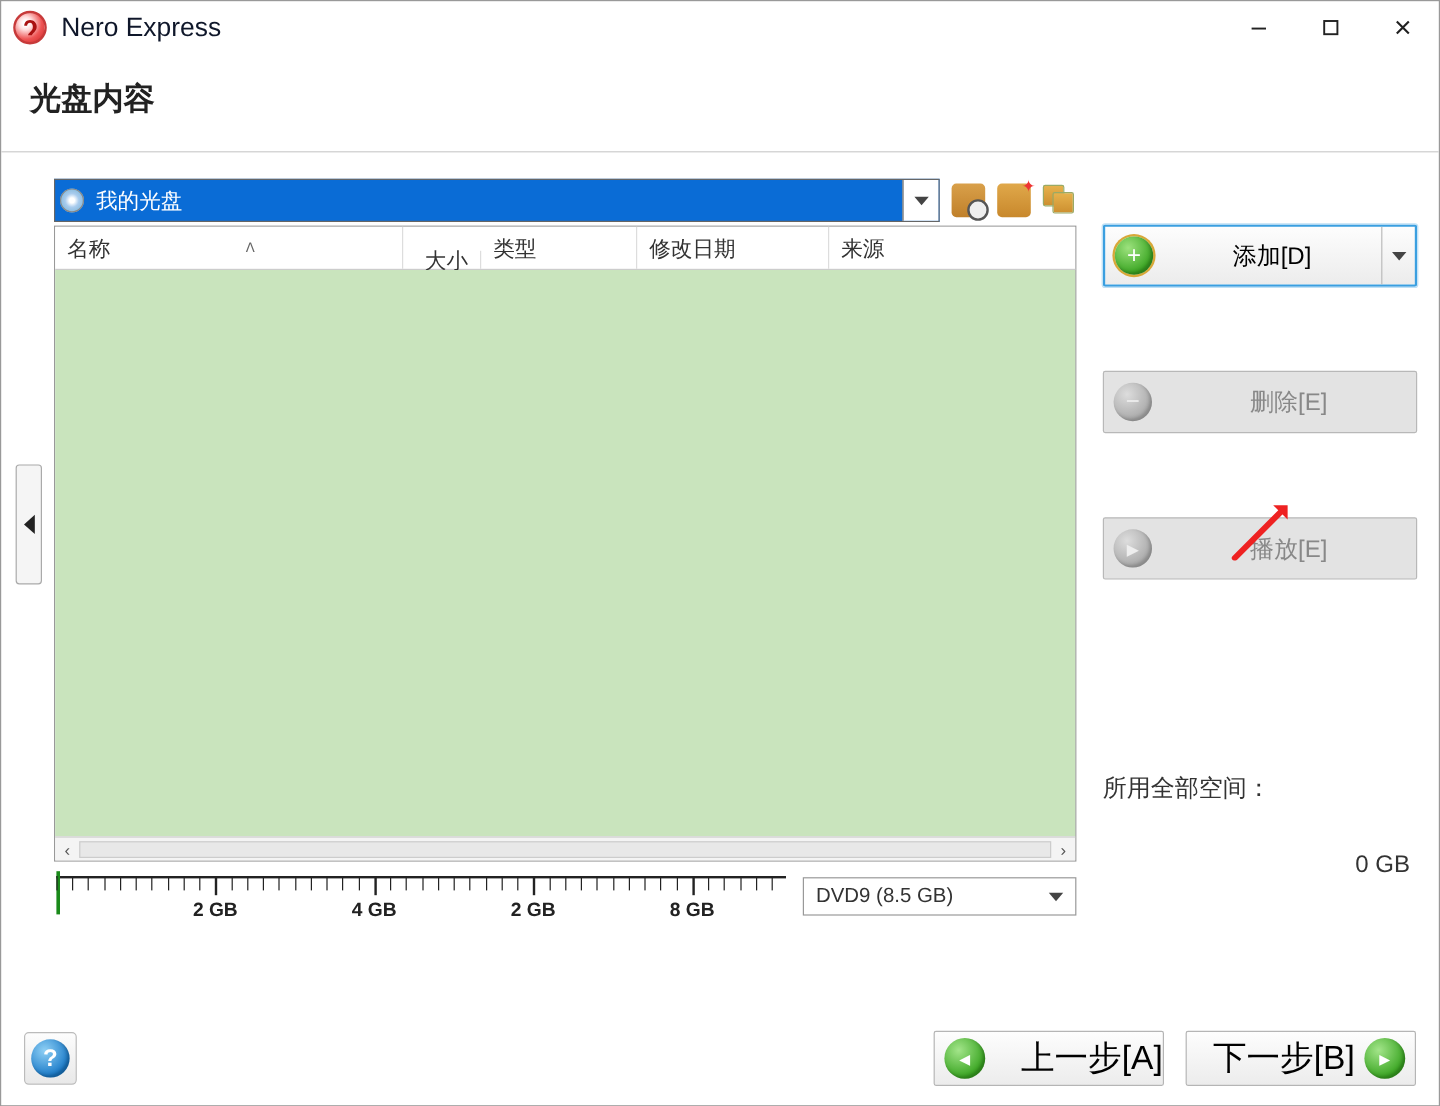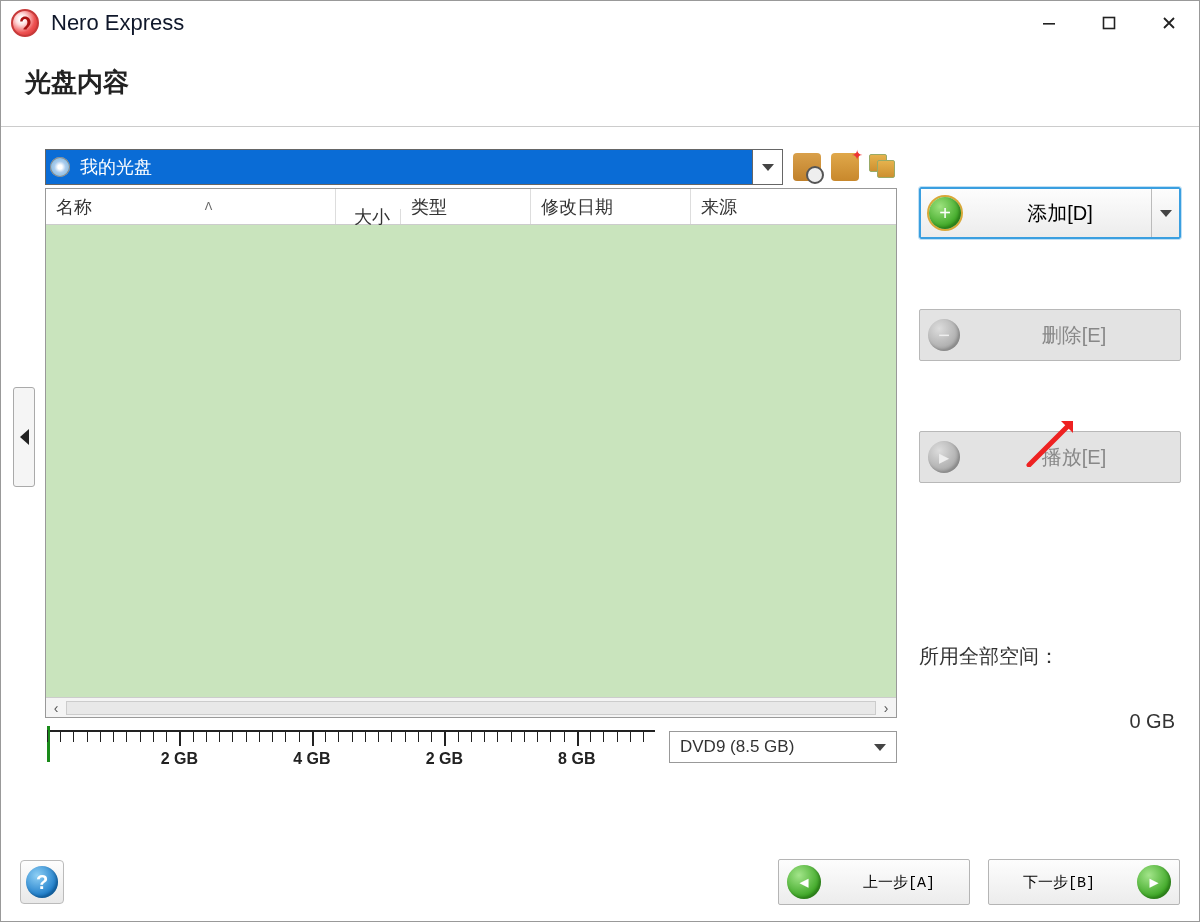--- a/index.html
+++ b/index.html
@@ -81,21 +81,21 @@
     .grey-circle { background:radial-gradient(circle at 35% 30%,#ddd,#aaa 70%); box-shadow:inset -2px -2px 3px rgba(0,0,0,.2); color:#eee; }
     .arrow-annotation { position:absolute; left:1020px; top:290px; width:60px; height:50px; pointer-events:none; }
     .space-label { font-size:20px; color:#333; margin-top:160px; }
     .space-value { font-size:20px; color:#333; text-align:right; margin-top:40px; padding-right:6px; }
 
     
     .footer { position:absolute; bottom:12px; left:20px; right:20px; height:56px; display:flex; align-items:center; }
     .help-btn { width:44px; height:44px; border:1px solid #bbb; border-radius:4px; background:linear-gradient(#fdfdfd,#e8e8e8); display:flex; align-items:center; justify-content:center; }
     .help-circle { width:32px; height:32px; border-radius:50%; background:radial-gradient(circle at 35% 30%,#8fd0f5,#1a7ac8 70%); color:#fff; font-size:20px; font-weight:bold; display:flex; align-items:center; justify-content:center; box-shadow:inset -2px -2px 3px rgba(0,0,0,.25); }
     .nav-btn { width:192px; height:46px; border:1px solid #b5b5b5; background:linear-gradient(#fdfdfd,#ececec); display:flex; align-items:center; border-radius:2px; margin-left:18px; }
-    .nav-btn .nav-label { flex:1; text-align:center; font-size:15px;font-family:Liberation Mono, monospace; }
+    .nav-btn .nav-label { flex:1; text-align:right; font-size:28px; }
     .nav-circle { width:34px; height:34px; border-radius:50%; background:radial-gradient(circle at 35% 30%,#a3e58a,#3aa522 70%); display:flex; align-items:center; justify-content:center; color:#fff; font-size:18px; margin:0 8px; box-shadow:inset -2px -2px 3px rgba(0,0,0,.25); }
     .footer-spacer { flex:1; }
 
     .chevron { width:0; height:0; border-left:6px solid transparent; border-right:6px solid transparent; border-top:7px solid #444; }
     .tri-left { width:0; height:0; border-top:8px solid transparent; border-bottom:8px solid transparent; border-right:9px solid #222; }
   </style>
 </head>
 <body>
 
 <div class="title-bar">

